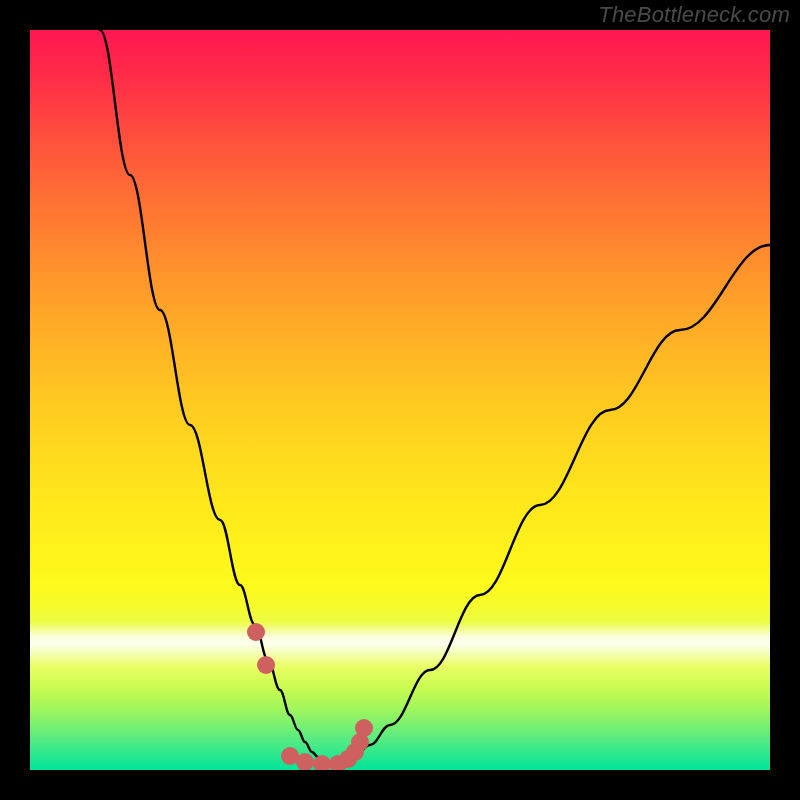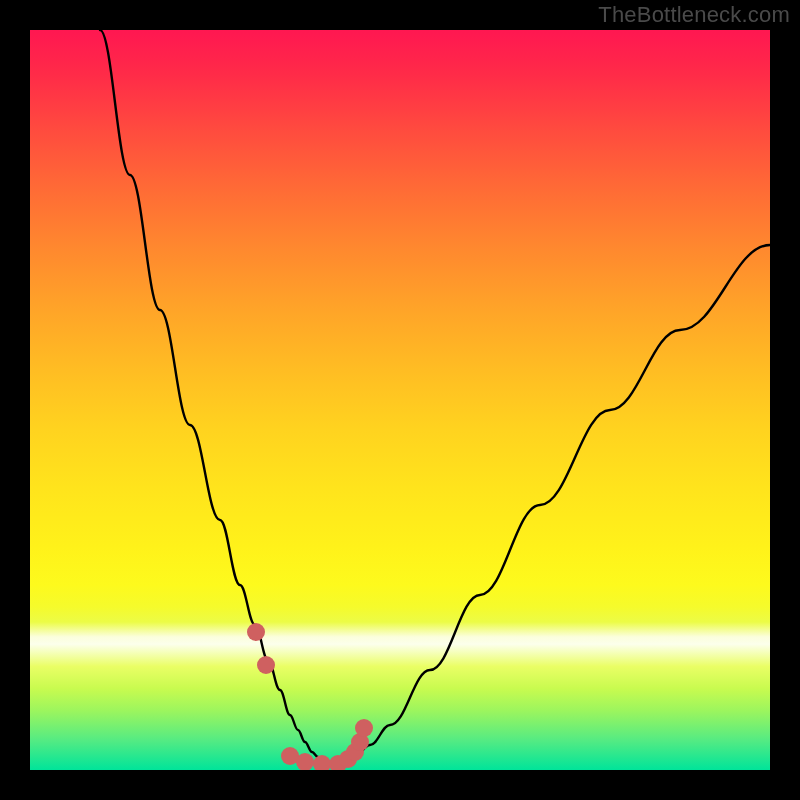--- a/index.html
+++ b/index.html
@@ -9,20 +9,21 @@
     height: 800px;
     background: #000;
     font-family: Arial, Helvetica, sans-serif;
     overflow: hidden;
   }
   .frame {
     position: relative;
     width: 800px;
     height: 696px;
     background: #000;
+    font-style: italic;
   }
   .watermark {
     position: absolute;
     top: 2px;
     right: 10px;
     color: #4a4a4a;
     font-size: 22px;
     font-weight: 500;
     letter-spacing: 0.2px;
     z-index: 3;

